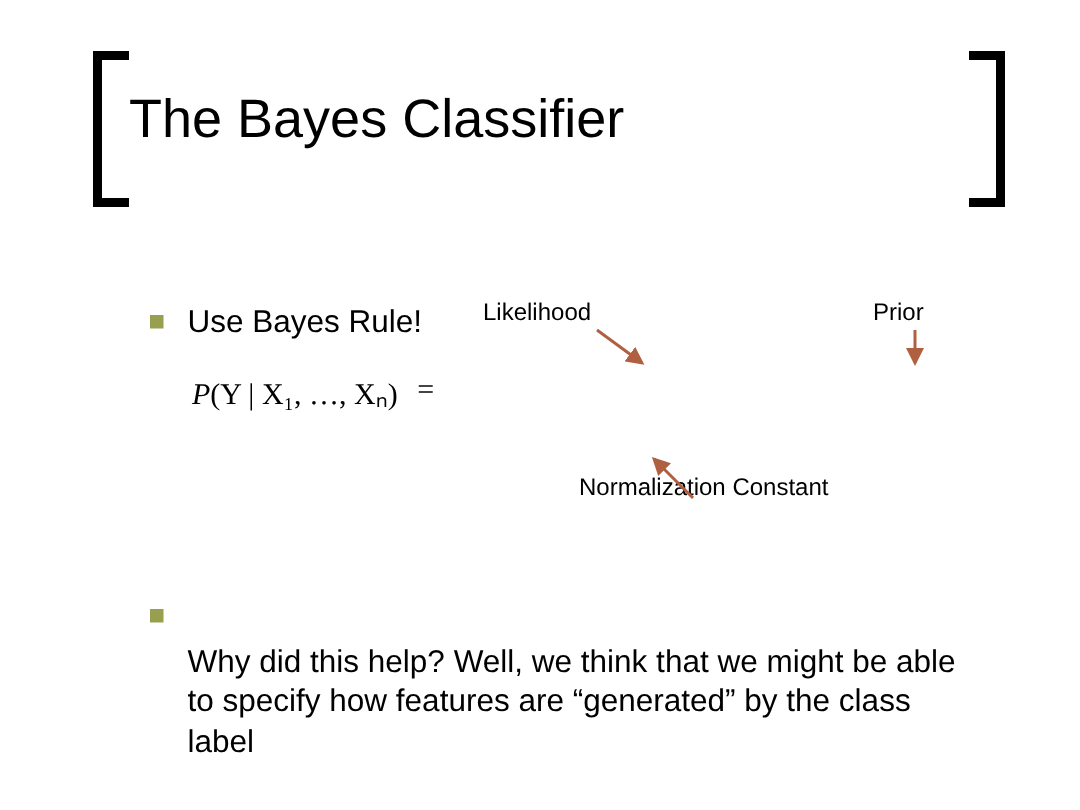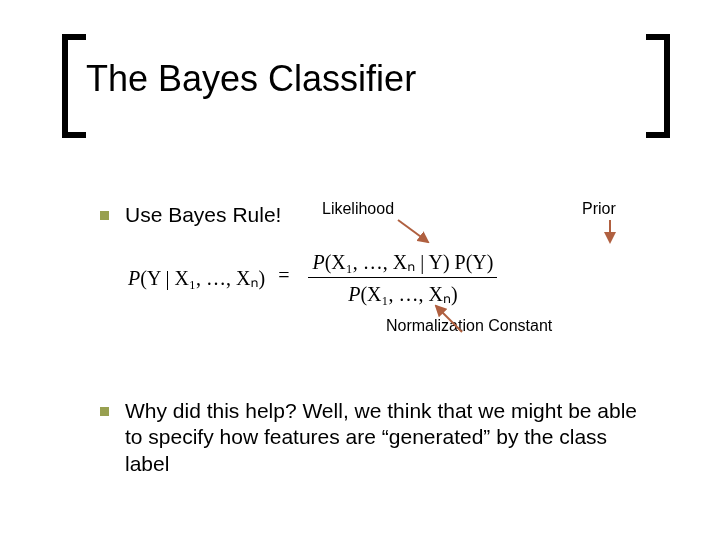--- a/index.html
+++ b/index.html
@@ -51,21 +51,21 @@
   .sq {
     display: inline-block;
     width: 9px;
     height: 9px;
     background: #98a050;
     margin-right: 16px;
     vertical-align: 2px;
   }
   .b1 { top: 160px; left: 100px; margin-top: 42px; }
   .b2 { top: 398px; left: 100px; width: 560px; }
-  .b2 .txt { display: inline-block; vertical-align: top; width: 520px; }
+  .b2 .txt { display: inline-block; vertical-align: top; width: 520px; margin-top: 31px; }
   .anno {
     position: absolute;
     font-size: 16px;
     text-align: center;
   }
   .arrow {
     position: absolute;
   }
   
   .formula {
@@ -136,27 +136,19 @@
         </marker>
       </defs>
     <line x1="32" y1="32" x2="6" y2="6" stroke="#b06040" stroke-width="2" marker-end="url(#ah3)"></line>
   </svg>
 
   <div class="formula">
     <span class="eqwrap">
       <span>P</span><span class="upright">(Y | X₁, …, Xₙ)</span>
     </span>
     <span class="eq">=</span>
-    <span class="frac">
-      <span class="num">
-        <span>P</span><span class="upright">(X₁, …, Xₙ | Y) P(Y)</span>
-      </span>
-      <span class="den">
-        <span>P</span><span class="upright">(X₁, …, Xₙ)</span>
-      </span>
-    </span>
   </div>
 
   <div class="bullet b2">
     <span class="sq"></span><span class="txt">Why did this help?  Well, we think that we might be able to specify how features are “generated” by the class label</span>
   </div>
 
 </div>
 
 </body></html>

